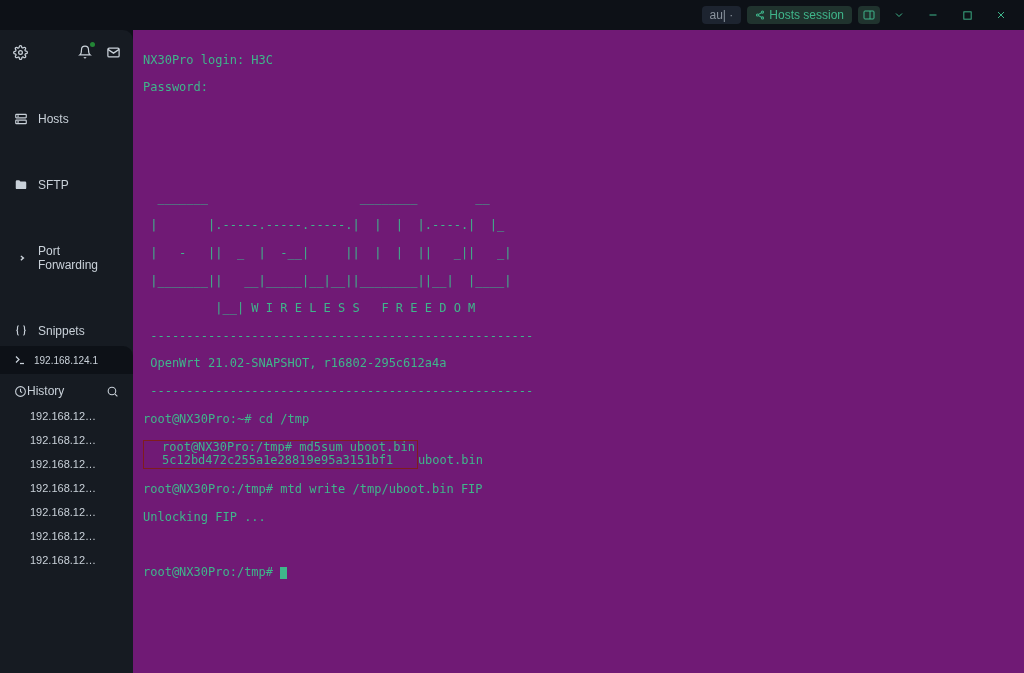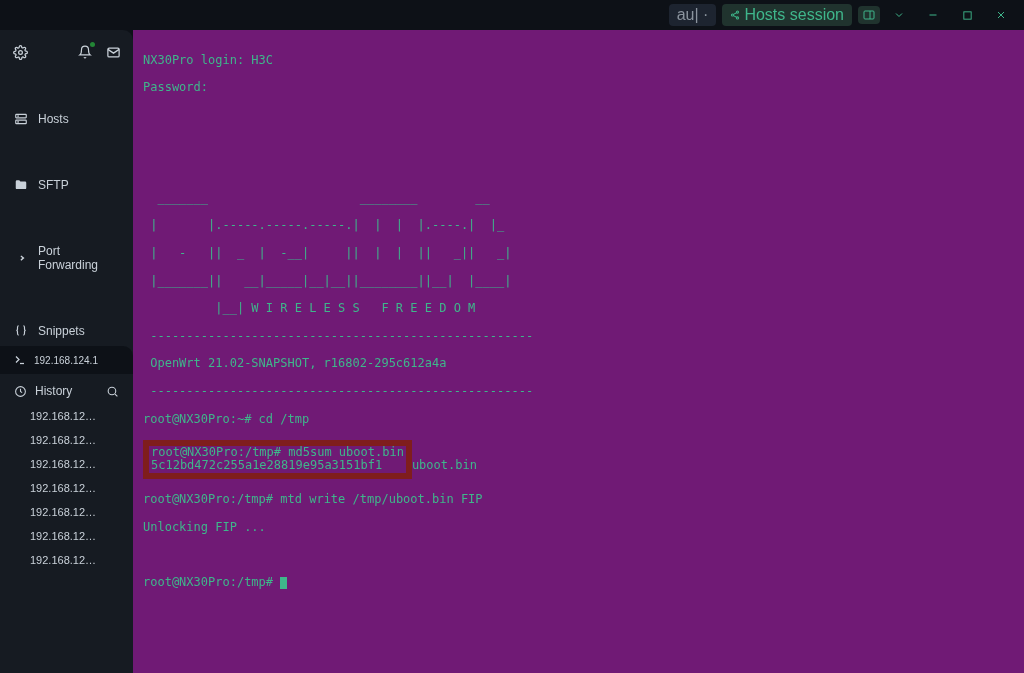--- a/index.html
+++ b/index.html
@@ -25,21 +25,21 @@
   display: flex;
   align-items: center;
   gap: 6px;
 }
 .pill {
   display: inline-flex;
   align-items: center;
   gap: 4px;
   padding: 2px 8px;
   border-radius: 4px;
-  font-size: 16px;
+  font-size: 12px;
   color: #8b949e;
 }
 .pill-dark2 { background: #1d2430; color:#8b949e;}
 .pill-teal { background: #20332e; color: #3fb68b; }
 .pill-icon { background: #20332e; color: #3fb68b; width: 22px; height: 18px; justify-content: center; padding: 0; }
 .winbtn {
   width: 30px;
   height: 24px;
   display: inline-flex;
   align-items: center;
@@ -94,21 +94,21 @@
   gap: 8px;
   padding: 8px 14px;
   background: #0d1117;
   color: #c9d1d9;
   font-size: 10px;
   border-top-right-radius: 10px;
 }
 .history-head {
   display: flex;
   align-items: center;
-  gap: 8px;
+  gap: 0;
   padding: 10px 14px 6px 14px;
   font-size: 12px;
 }
 .history-head .sp { flex:1; }
 .hist-item {
   padding: 6px 14px 6px 30px;
   font-size: 11px;
   color: #c9d1d9;
   cursor: pointer;
   white-space: nowrap;
@@ -121,23 +121,23 @@
   padding: 10px 4px 4px 10px;
   font-family: "Consolas", "Menlo", monospace;
   font-size: 12px;
   line-height: 1.15;
   color: #3fb68b;
   white-space: pre;
   overflow: hidden;
 }
 .t-line { display: block; }
 .hl-box {
-  border: 6px solid #7f1d1d;
+  border: 1px solid #7f1d1d;
   display: inline-block;
-  padding: 0 2px 1px 2px;
+  padding: 0 2px 1px 18px;
   line-height: 1.1;
 }
 .cursor {
   display: inline-block;
   width: 7px;
   height: 12px;
   background: #3fb68b;
   vertical-align: text-bottom;
 }
 svg { display: block; }

